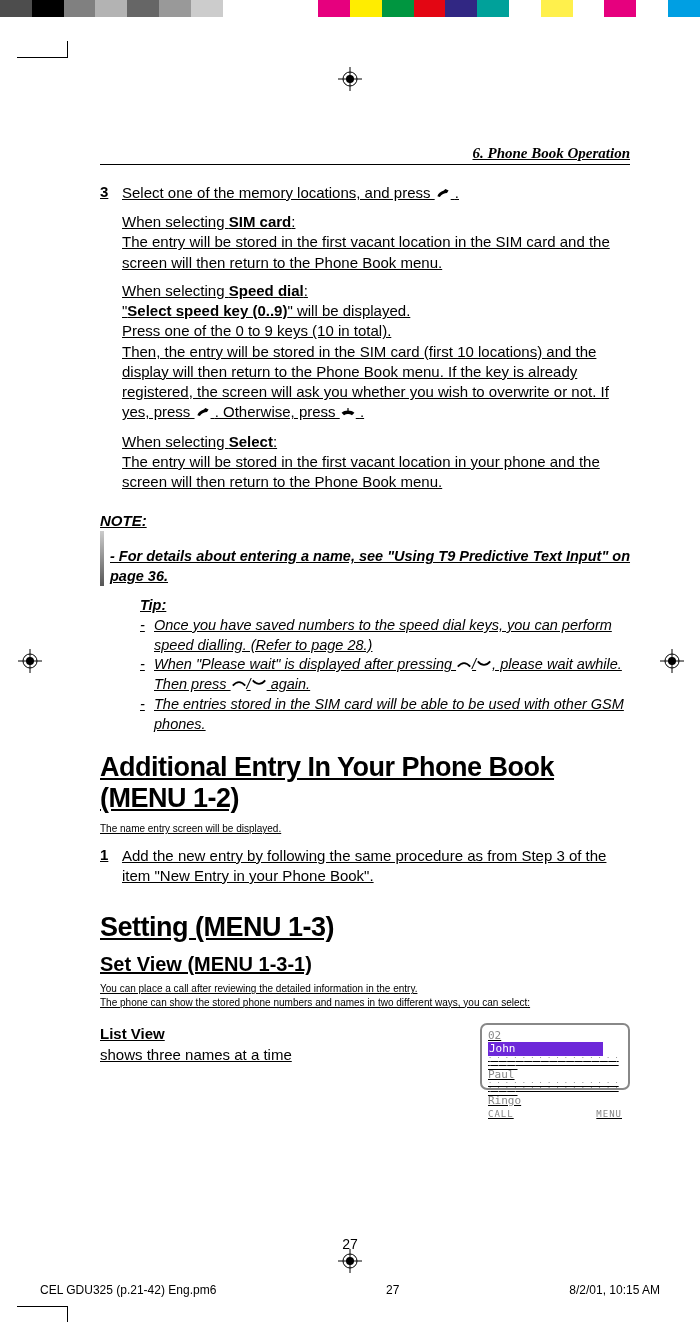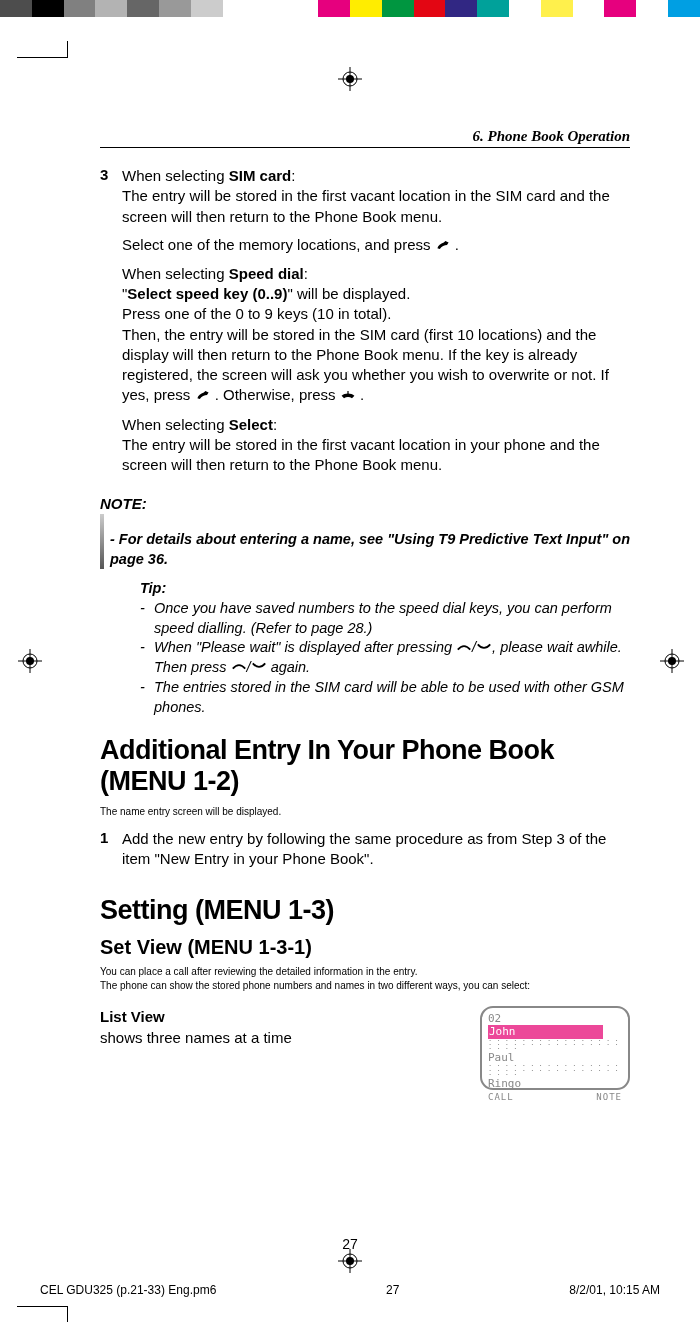--- a/index.html
+++ b/index.html
@@ -14,21 +14,21 @@
   .crop-tl { top: 40px; left: 17px; border-top: 1px solid #000; }
   .crop-tl::after { content:""; position:absolute; top:-17px; left:50px; width:1px; height:17px; background:#000;}
   .crop-bl { top: 1240px; left: 17px; border-bottom: 1px solid #000; }
   .crop-bl::after { content:""; position:absolute; bottom:-17px; left:50px; width:1px; height:17px; background:#000;}
 
   .reg-mark { position: absolute; width: 24px; height: 24px; }
   .reg-mark svg { width: 100%; height: 100%; }
 
   .page { position: relative; width: 700px; height: 1305px; }
 
-  .content { position: absolute; top: 111px; left: 100px; width: 530px; }
+  .content { position: absolute; top: 128px; left: 100px; width: 530px; text-decoration: underline; }
 
   .header-line { border-top: 1px solid #000; margin-bottom: 2px; }
   .header { text-align: right; font-style: italic; font-weight: bold; font-size: 15px; font-family: Georgia, "Times New Roman", serif; padding-bottom: 2px;}
   .header-wrap { margin-bottom: 18px; }
 
   .step { display: flex; margin-bottom: 10px; }
   .step-num { font-weight: bold; width: 22px; flex-shrink:0; font-size: 15px;}
   .step-body { font-size: 15px; line-height: 1.35; }
   .step-body p { margin-bottom: 8px; }
 
@@ -47,22 +47,22 @@
   .tip-item { display: flex; }
   .tip-item .dash { width: 14px; flex-shrink:0;}
 
   h1.section { font-size: 27px; font-weight: bold; margin-top: 18px; margin-bottom: 8px; line-height:1.15; letter-spacing: -0.5px;}
   h2.subsection { font-size: 20px; font-weight: bold; margin-top: 10px; margin-bottom: 6px;}
 
   .para { font-size: 10px; line-height: 1.35; margin-bottom: 10px;}
 
   .list-view-row { display: flex; align-items: flex-start; margin-top: 14px;}
   .list-view-text { flex: 1; font-size: 15px; line-height:1.4;}
-  .phone-screen { width: 150px; height: 84px; border: 2px solid #888; border-radius: 13px; margin-left: 10px; padding: 4px 6px; font-family: monospace; font-size: 11px; line-height: 1.2; color:#888; background:#fff; position:relative;}
-  .phone-screen .sel { background: #ec4899; color: #fff; display:inline-block; padding: 0 1px;}
+  .phone-screen { width: 150px; height: 67px; border: 2px solid #888; border-radius: 7px; margin-left: 10px; padding: 4px 6px; font-family: monospace; font-size: 11px; line-height: 1.2; color:#888; background:#fff; position:relative;}
+  .phone-screen .sel { background: #6d28d9; color: #fff; display:inline-block; padding: 0 1px;}
   .phone-screen .bottom-row { display:flex; justify-content:space-between; font-size:9px; margin-top:2px; letter-spacing:1px;}
   .phone-screen .dots { letter-spacing: 0px; font-size: 7px; line-height:0.6;}
 
   .page-num { position:absolute; bottom: 70px; left:0; width:700px; text-align:center; font-size: 14px;}
 
   .footer { position:absolute; bottom: 25px; left: 40px; width: 620px; display:flex; justify-content:space-between; font-size: 12px; font-family: Arial, sans-serif;}
 
 </style>
 </head>
 <body>
@@ -133,29 +133,29 @@
 
     <div class="header-wrap">
       <div class="header">6. Phone Book Operation</div>
       <div class="header-line"></div>
     </div>
 
     <div class="step">
       <div class="step-num">3</div>
       <div class="step-body">
         <p>
-          <span>When selecting </span><span class="bold">SIM card</span><span>:</span><br>
-          <span>The entry will be stored in the first vacant location in the SIM card and the screen will then return to the Phone Book menu.</span>
-        </p>
-        <p>
           <span>Select one of the memory locations, and press </span>
           <span class="icon-call"><svg viewBox="0 0 20 14">
                 <path d="M3 11 C4 8 7 5 11 4 L13 2 L17 4 L15 7 C12 7 8 9 6 12 Z" fill="#000"></path>
               </svg></span>
           <span>.</span>
+        </p>
+        <p>
+          <span>When selecting </span><span class="bold">SIM card</span><span>:</span><br>
+          <span>The entry will be stored in the first vacant location in the SIM card and the screen will then return to the Phone Book menu.</span>
         </p>
         <p>
           <span>When selecting </span><span class="bold">Speed dial</span><span>:</span><br>
           <span>"</span><span class="bold">Select speed key (0..9)</span><span>" will be displayed.</span><br>
           <span>Press one of the 0 to 9 keys (10 in total).</span><br>
           <span>Then, the entry will be stored in the SIM card (first 10 locations) and the display will then return to the Phone Book menu. If the key is already registered, the screen will ask you whether you wish to overwrite or not. If yes, press </span>
           <span class="icon-call"><svg viewBox="0 0 20 14">
                 <path d="M3 11 C4 8 7 5 11 4 L13 2 L17 4 L15 7 C12 7 8 9 6 12 Z" fill="#000"></path>
               </svg></span>
           <span>. Otherwise, press </span>
@@ -229,28 +229,28 @@
       </div>
       <div class="phone-screen">
         <div>02</div>
         <div><span class="sel">John</span><span class="sel" style="width:86px;display:inline-block">&nbsp;</span></div>
         <div class="dots">· · · · · · · · · · · · · · · · · · · · · · · · · · · · · · · · · · · ·</div>
         <div>Paul</div>
         <div class="dots">· · · · · · · · · · · · · · · · · · · · · · · · · · · · · · · · · · · ·</div>
         <div>Ringo</div>
         <div class="bottom-row">
             <span>CALL</span>
-            <span>NOTE</span>
+            <span>MENU</span>
           </div>
       </div>
     </div>
 
   </div>
 
   <div class="page-num">27</div>
 
   <div class="footer">
-    <span>CEL GDU325 (p.21-33) Eng.pm6</span>
+    <span>CEL GDU325 (p.21-42) Eng.pm6</span>
     <span>27</span>
     <span>8/2/01, 10:15 AM</span>
   </div>
 
 </div>
 
 </body></html>

